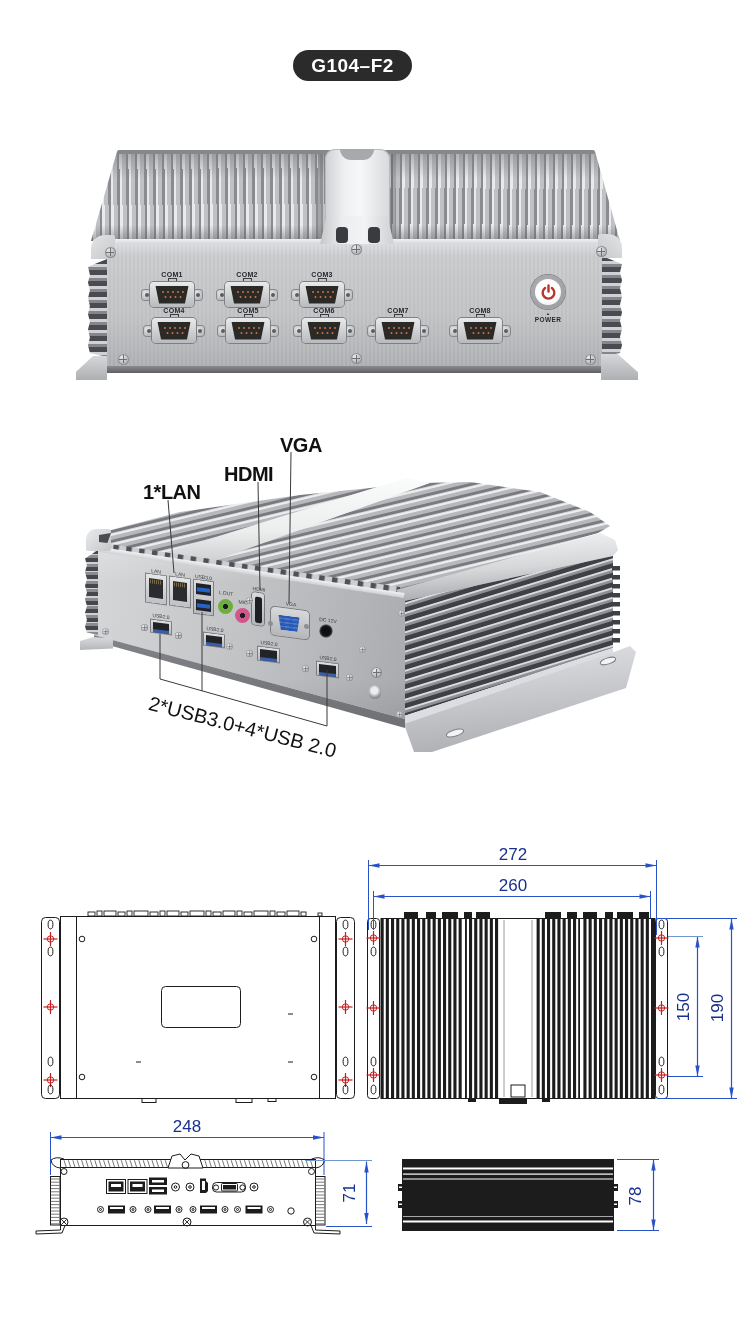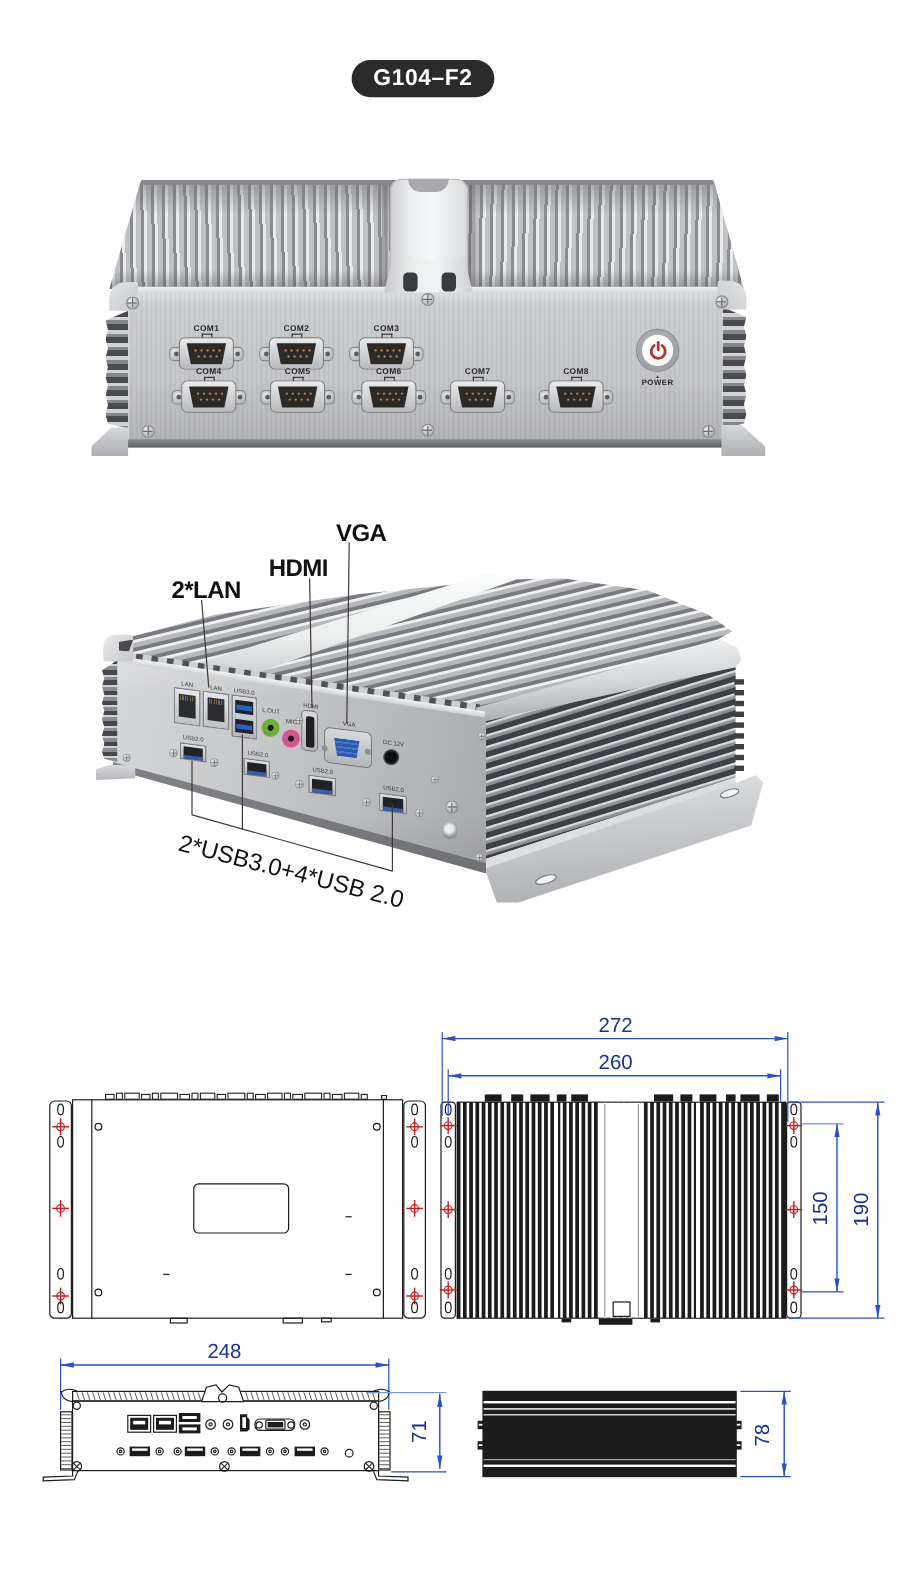--- a/index.html
+++ b/index.html
@@ -676,18 +676,18 @@
       <rect x="613" y="1201" width="5" height="7" fill="#1c1c1c"></rect>
       <rect x="614" y="1203.5" width="3" height="1.5" fill="#ffffff"></rect>
       <line x1="653.5" y1="1159.5" x2="653.5" y2="1230.5" stroke="#2a52c8" stroke-width="1.2"></line>
       <polygon points="653.5,1159.5 655.7,1170.5 651.3,1170.5" fill="#2a52c8"></polygon>
       <polygon points="653.5,1230.5 651.3,1219.5 655.7,1219.5" fill="#2a52c8"></polygon>
       <line x1="617" y1="1159.5" x2="659" y2="1159.5" stroke="#2a52c8" stroke-width="1"></line>
       <line x1="617" y1="1230.5" x2="659" y2="1230.5" stroke="#2a52c8" stroke-width="1"></line>
       <text x="641" y="1196" font-size="17" fill="#16318f" text-anchor="middle" font-family="Liberation Sans, sans-serif" transform="rotate(-90 641 1196)">78</text>
     </svg>
 
-  <div class="abs" style="left:143px;top:481px;font-size:20px;font-weight:bold;color:#111;letter-spacing:-0.5px;">2*LAN</div>
+  <div class="abs" style="left:143px;top:481px;font-size:20px;font-weight:bold;color:#111;letter-spacing:-0.5px;">1*LAN</div>
   <div class="abs" style="left:224px;top:463px;font-size:20px;font-weight:bold;color:#111;letter-spacing:-0.5px;">HDMI</div>
   <div class="abs" style="left:280px;top:434px;font-size:20px;font-weight:bold;color:#111;letter-spacing:-0.5px;">VGA</div>
   <div class="abs" style="left:152px;top:692px;font-size:20px;color:#111;transform:rotate(14.5deg);transform-origin:left top;white-space:nowrap;">2*USB3.0+4*USB 2.0</div>
 
 </div>
 
 </body></html>

